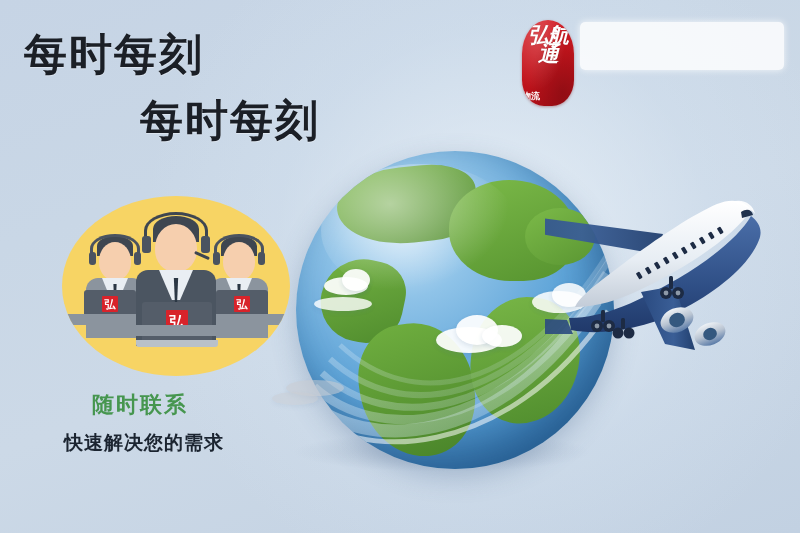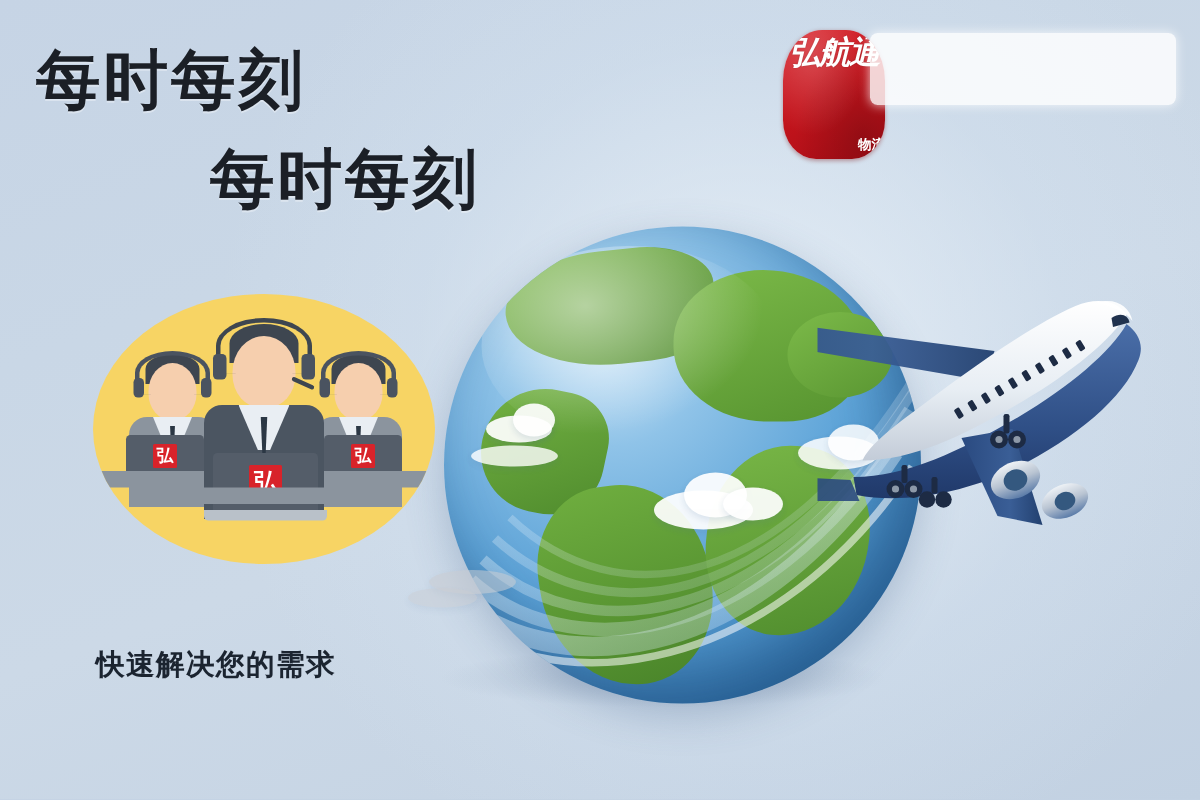--- a/index.html
+++ b/index.html
@@ -21,21 +21,21 @@
     color:#1b1f26;font-weight:700;font-size:43px;line-height:1.02;
     letter-spacing:2px;white-space:nowrap;
     text-shadow:0 1px 0 rgba(255,255,255,.35);
   }
   .hl1{position:absolute;left:24px;top:33px;}
   .hl2{position:absolute;left:140px;top:99px;}
 
   
   .logo-block{position:absolute;right:14px;top:18px;width:270px;height:104px;}
   .seal{
-    position:absolute;left:6px;top:2px;width:68px;height:86px;
+    position:absolute;left:6px;top:2px;width:52px;height:86px;
     background:linear-gradient(155deg,#d9232b 0%,#c4141c 48%,#aa0d16 100%);
     border-radius:26px 26px 22px 22px/34px 34px 26px 26px;
     box-shadow:0 1px 3px rgba(120,0,0,.35);
     overflow:hidden;
   }
   .seal:before{
     content:"";position:absolute;inset:0;
     background:
       radial-gradient(ellipse at 28% 18%, rgba(255,255,255,.20), rgba(255,255,255,0) 55%),
       radial-gradient(ellipse at 78% 84%, rgba(0,0,0,.18), rgba(0,0,0,0) 60%);
@@ -44,21 +44,21 @@
     position:absolute;left:0;right:0;top:5px;
     color:#fff;font-size:21px;font-weight:700;line-height:19px;
     text-align:center;letter-spacing:-1px;
     font-family:"DejaVu Serif","Liberation Serif",serif;
     font-style:italic;
     text-shadow:0 0 1px rgba(0,0,0,.25);
   }
   .seal-sub{
     position:absolute;left:0;right:0;bottom:5px;
     color:#fff;font-size:9px;font-weight:700;line-height:10px;
-    text-align:right;letter-spacing:0px;
+    text-align:left;letter-spacing:0px;
   }
   .logo-panel{
     position:absolute;left:64px;top:4px;width:204px;height:48px;
     background:rgba(255,255,255,.82);
     border-radius:5px;
     box-shadow:0 0 7px rgba(255,255,255,.8);
   }
   .logo-title{
     position:absolute;left:64px;top:5px;width:204px;height:46px;
     display:flex;align-items:center;justify-content:center;
@@ -386,15 +386,16 @@
         <div class="screen" style="width:70px;height:38px;left:2px;">
           <div class="llogo" style="width:22px;height:22px;font-size:15px;">弘</div>
         </div>
         <div class="base" style="left:-4px;top:38px;width:82px;height:7px;"></div>
       </div>
 
       <div class="desk2"></div>
     </div>
   </div>
 
+  <div class="cap-green">随时联系</div>
   <div class="cap-dark">快速解决您的需求</div>
 
 </div>
 
 </body></html>

